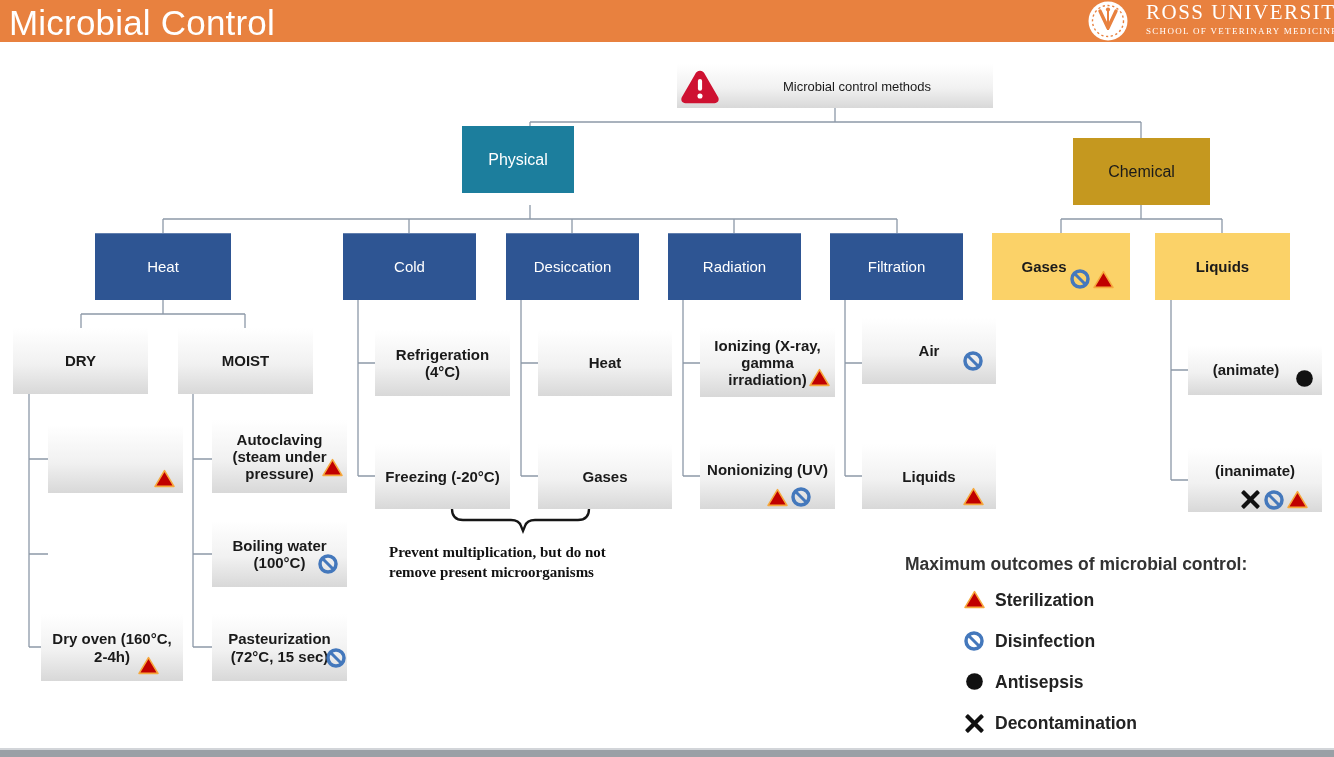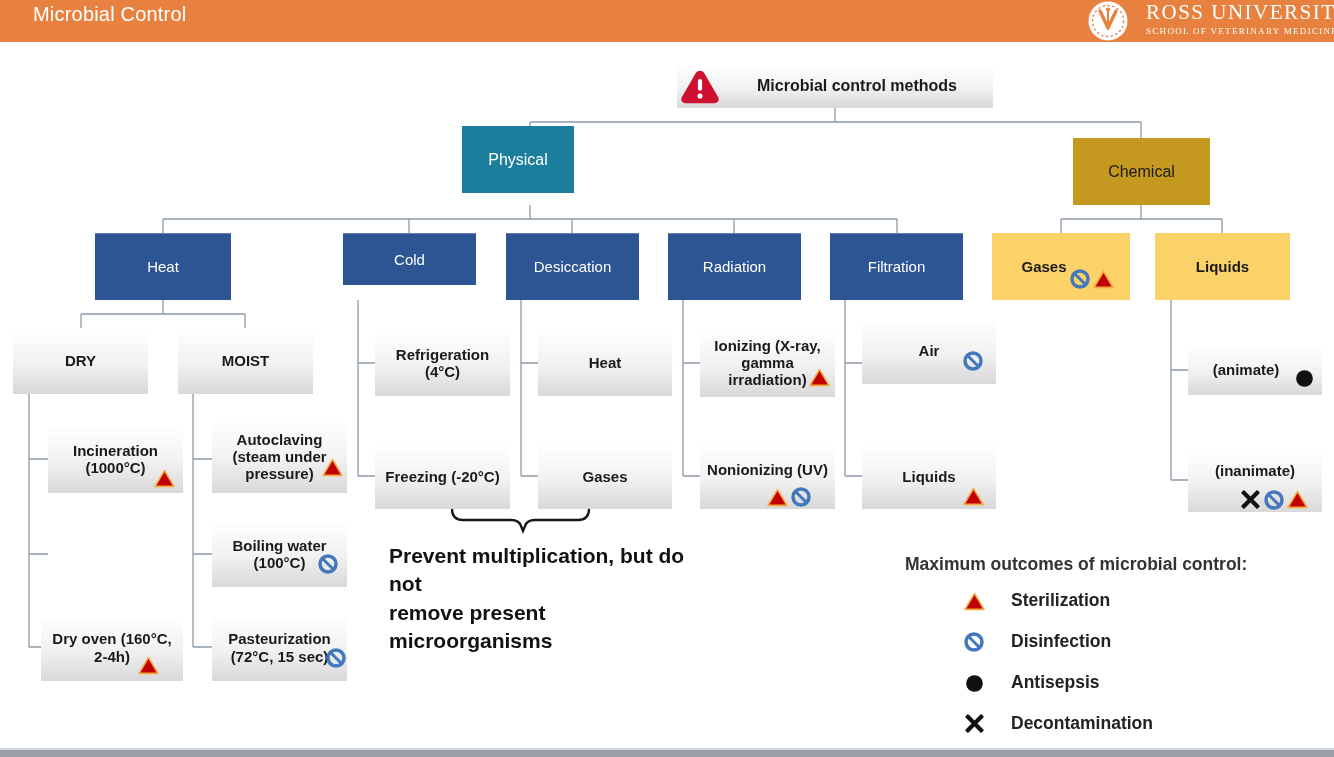--- a/index.html
+++ b/index.html
@@ -1,45 +1,45 @@
 <!DOCTYPE html>
 <html><head>
 <meta charset="utf-8">
 <style>
   html,body{margin:0;padding:0;background:#fff;}
   #slide{position:relative;width:1334px;height:757px;background:#ffffff;overflow:hidden;
          font-family:"Liberation Sans", sans-serif;}
   
   .topbar{position:absolute;left:0;top:0;width:1334px;height:42px;background:#E8813F;}
-  .slide-title{position:absolute;left:9px;top:3px;font-size:20px;color:#ffffff;letter-spacing:.2px;margin-left:24px;}
+  .slide-title{position:absolute;left:9px;top:3px;font-size:35px;color:#ffffff;letter-spacing:.2px;}
   .logo-wrap{position:absolute;left:1088px;top:0;height:42px;display:flex;align-items:flex-start;}
   .logo-circle{position:absolute;left:0;top:1px;}
   .logo-text{position:absolute;left:58px;top:2px;color:#fff;white-space:nowrap;}
   .logo-org{font-family:"Liberation Serif", serif;font-size:21px;letter-spacing:1.5px;line-height:1;}
   .logo-sub{font-family:"Liberation Serif", serif;font-size:9px;letter-spacing:1.3px;margin-top:3px;}
   
   svg.connectors{position:absolute;left:0;top:0;pointer-events:none;}
   
   .node{position:absolute;display:flex;align-items:center;justify-content:center;
         text-align:center;box-sizing:border-box;}
   .grad{background:linear-gradient(180deg,#ffffff 0%,#f1f1f1 55%,#d8d8d8 100%);}
-  .root-node{padding-left:44px;font-size:16px;font-weight:700;color:#1a1a1a;}
+  .root-node{padding-left:44px;font-size:13px;font-weight:400;color:#1a1a1a;}
   .warn{position:absolute;left:2px;top:4px;}
   .teal{background:#1C7E9D;color:#ffffff;font-size:16px;}
   .gold{background:#C5981F;color:#1a1a1a;font-size:16px;}
   .blue{background:#2E5593;color:#ffffff;font-size:15px;box-shadow:inset 0 1px 0 rgba(255,255,255,.25);}
   .yellow{background:#FBD268;color:#1a1a1a;font-size:15px;font-weight:600;}
   .leaf{font-size:15px;font-weight:600;color:#1a1a1a;line-height:1.14;padding:2px 6px;}
   .leaf-icons{position:absolute;display:flex;align-items:center;gap:3px;}
   .leaf-icons .icon{display:inline-flex;line-height:0;}
   
-  .note{position:absolute;left:389px;top:542px;width:310px;font-size:21px;font-weight:700;color:#111;line-height:1.35;}
+  .note{position:absolute;left:389px;top:542px;width:310px;font-size:15px;font-weight:700;color:#111;line-height:1.35;font-family:Liberation Serif, serif;}
   .legend{position:absolute;left:905px;top:554px;color:#2f2f2f;}
   .legend-title{font-size:17.5px;font-weight:700;color:#333;}
-  .legend-item{position:absolute;left:57px;display:flex;align-items:flex-end;gap:25px;}
+  .legend-item{position:absolute;left:57px;display:flex;align-items:flex-start;gap:9px;}
   .legend-item .lbl{font-size:17.5px;font-weight:700;color:#222;}
   .legend-item .icon{display:inline-flex;line-height:0;width:24px;justify-content:center;}
   .bottombar{position:absolute;left:0;top:748px;width:1334px;height:9px;background:#9aa0a6;border-top:2px solid #d2d5d9;box-sizing:border-box;}
 </style>
 </head>
 <body>
 
 <div id="slide">
 
   <div class="topbar"></div>
@@ -90,21 +90,21 @@
   <div class="node teal" style="left:462px;top:126px;width:112px;height:67px">
     <span>Physical</span>
   </div>
   <div class="node gold" style="left:1073px;top:138px;width:137px;height:67px">
     <span>Chemical</span>
   </div>
 
   <div class="node blue" style="left:95px;top:233px;width:136px;height:67px">
     <span>Heat</span>
   </div>
-  <div class="node blue" style="left:343px;top:233px;width:133px;height:52px">
+  <div class="node blue" style="left:343px;top:233px;width:133px;height:67px">
     <span>Cold</span>
   </div>
   <div class="node blue" style="left:506px;top:233px;width:133px;height:67px">
     <span>Desiccation</span>
   </div>
   <div class="node blue" style="left:668px;top:233px;width:133px;height:67px">
     <span>Radiation</span>
   </div>
   <div class="node blue" style="left:830px;top:233px;width:133px;height:67px">
     <span>Filtration</span>
@@ -130,21 +130,20 @@
   </div>
 
   <div class="node grad leaf" style="left:13px;top:328px;width:135px;height:66px">
     <span>DRY</span>
   </div>
   <div class="node grad leaf" style="left:178px;top:328px;width:135px;height:66px">
     <span>MOIST</span>
   </div>
 
   <div class="node grad leaf" style="left:48px;top:425px;width:135px;height:68px">
-    <span>Incineration (1000°C)</span>
     <span class="leaf-icons" style="right:8px;bottom:5px">
         <span class="icon">
           <svg width="21" height="19" viewBox="0 0 24 21">
             <path d="M12 1.5 L22.8 19.5 L1.2 19.5 Z" fill="#C00000" stroke="#F6A83C" stroke-width="1.8" stroke-linejoin="round"></path>
           </svg>
         </span>
       </span>
   </div>
   <div class="node grad leaf" style="left:41px;top:614px;width:142px;height:67px">
     <span>Dry oven (160°C, 2-4h)</span>

